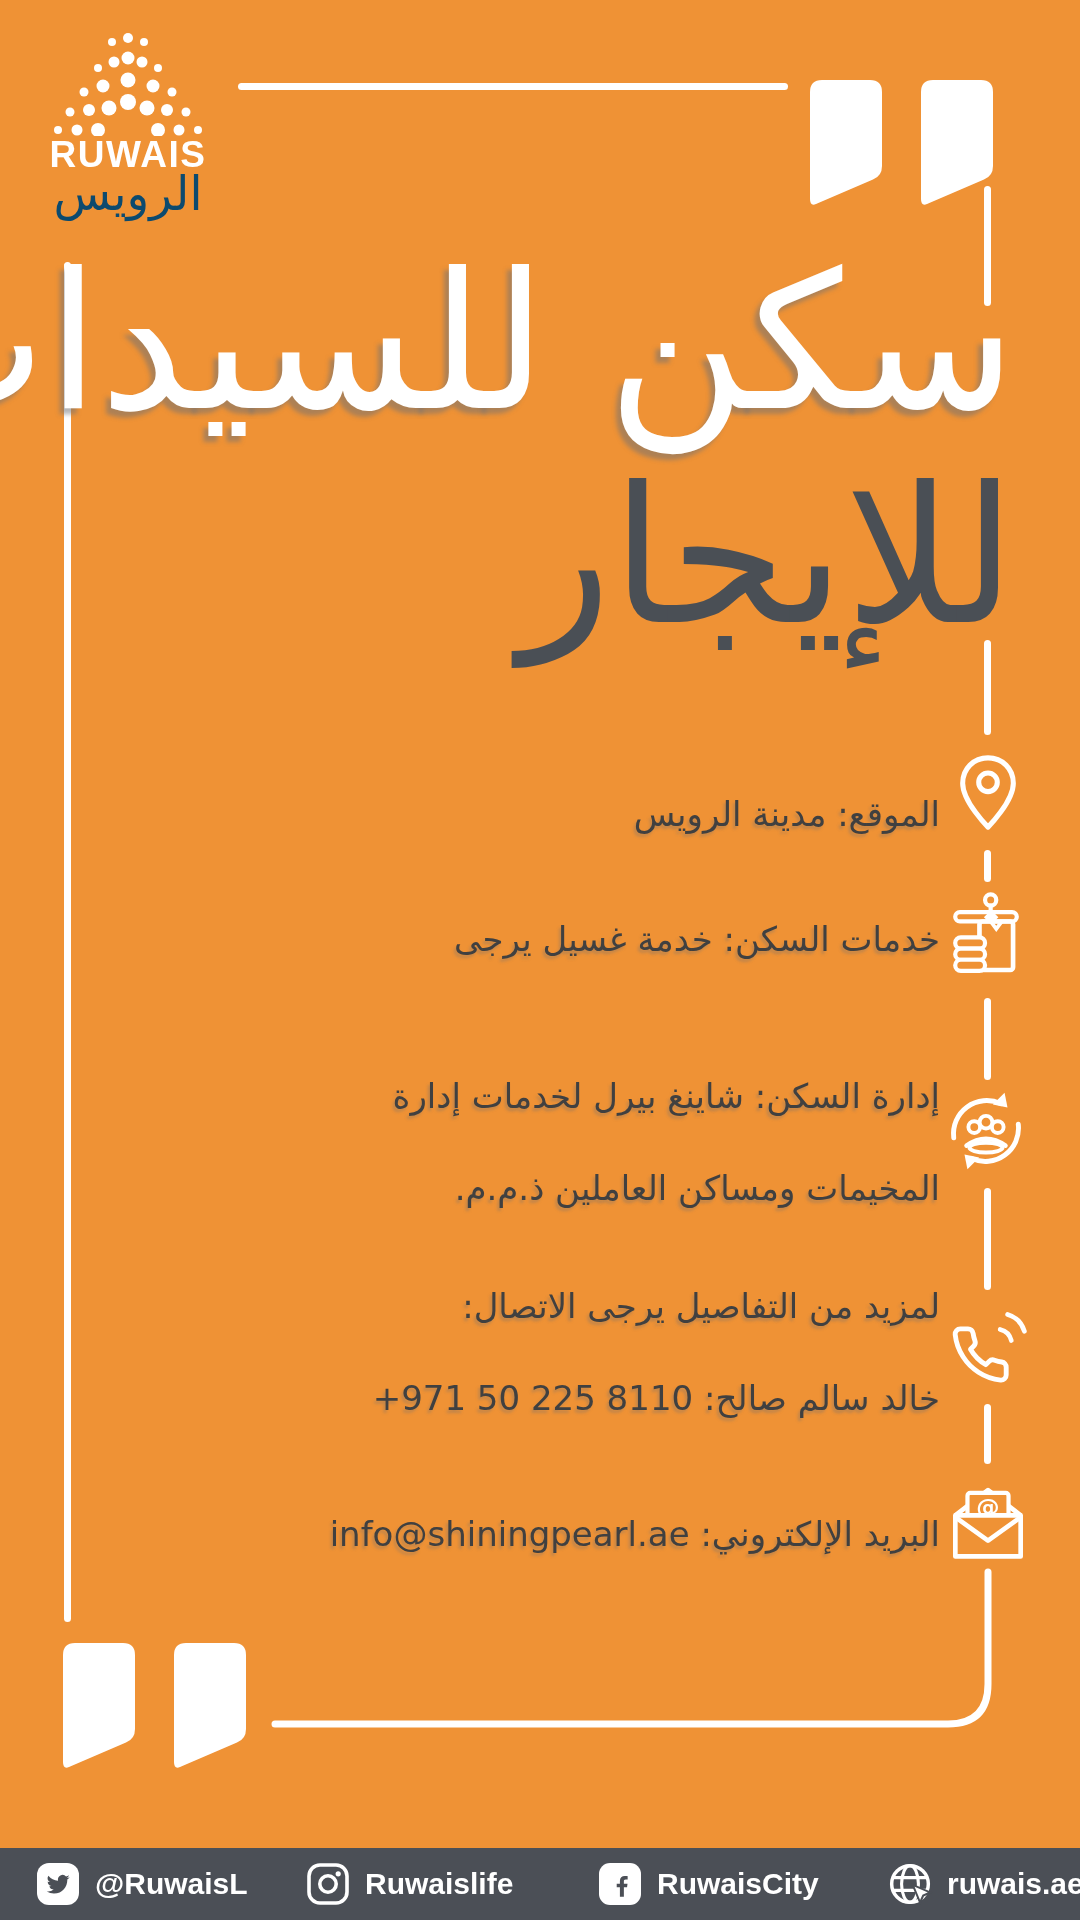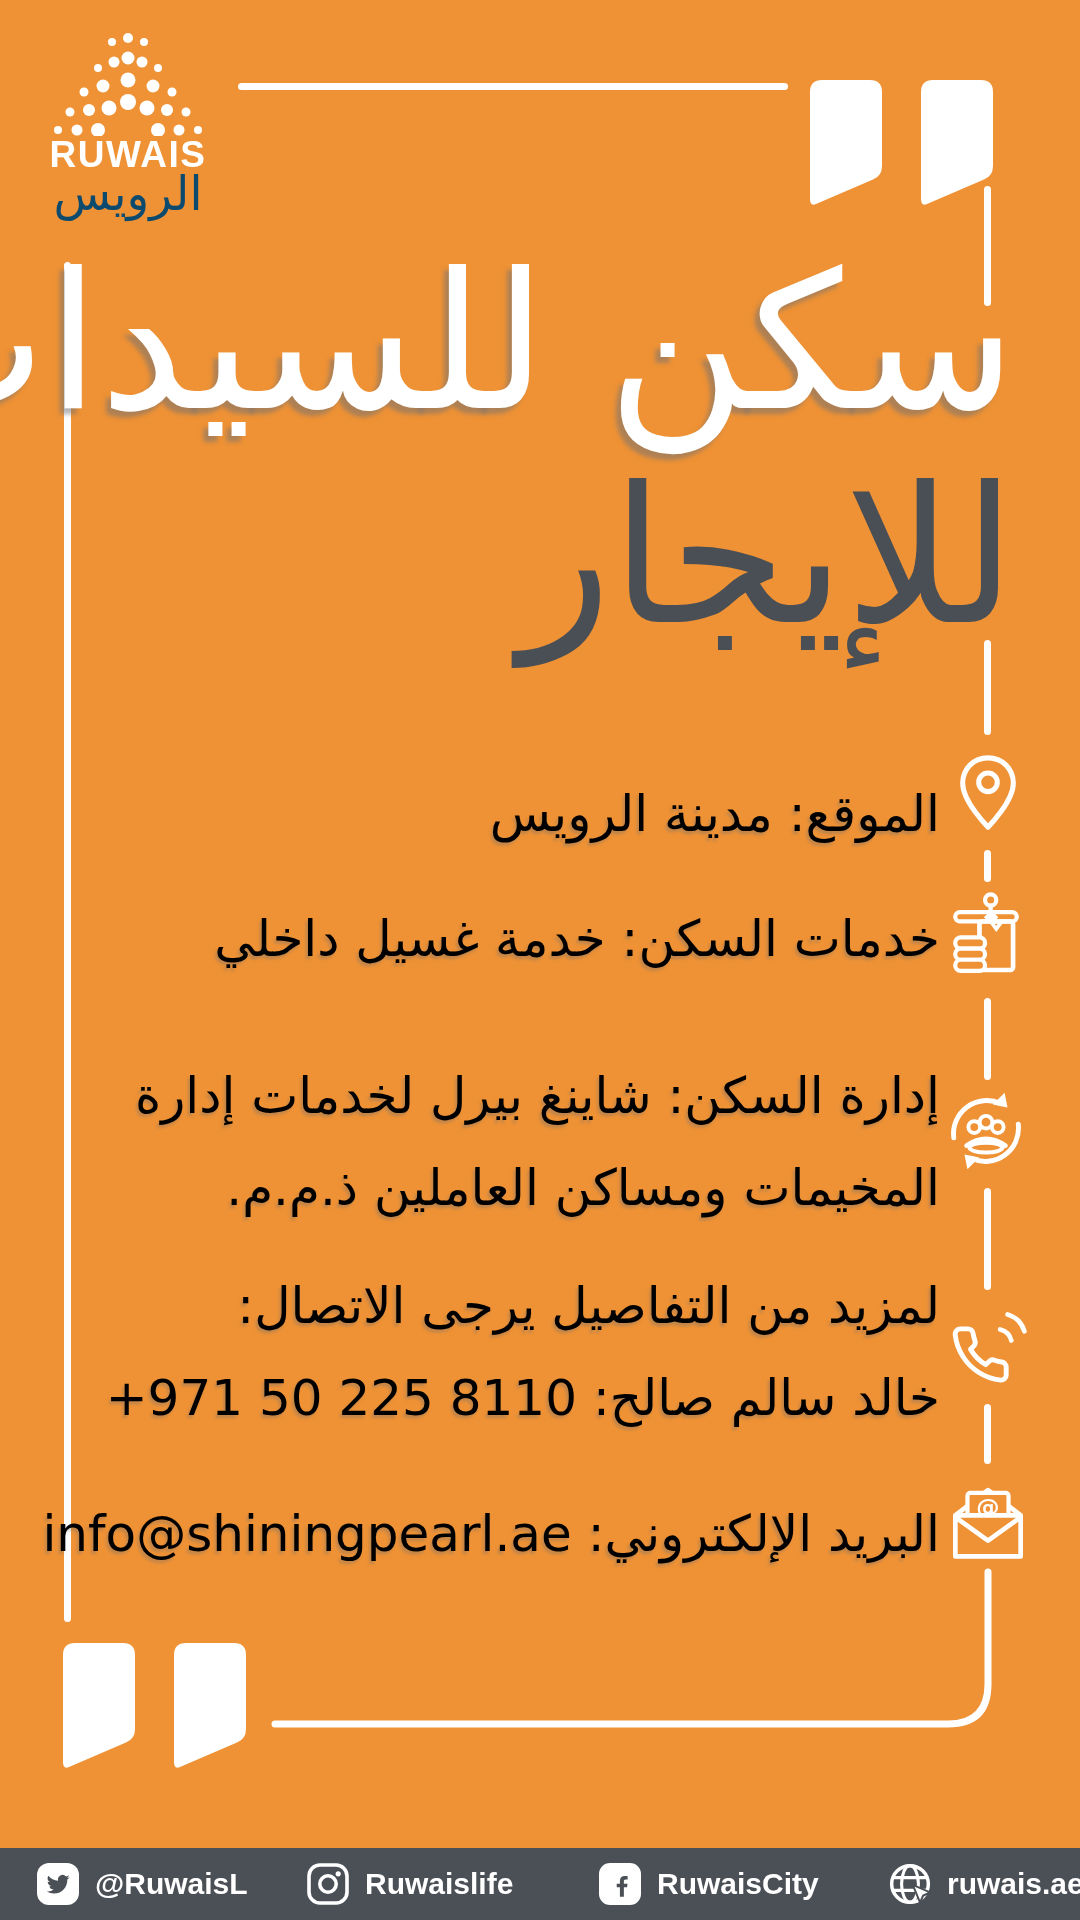--- a/index.html
+++ b/index.html
@@ -19,22 +19,22 @@
   .logo-ar{position:absolute;left:44px;top:168px;width:168px;text-align:center;
     direction:rtl;font-size:47px;color:#0c4a6e;line-height:1.1;}
 
   
   .title{position:absolute;right:64px;top:236px;text-align:right;direction:rtl;
     font-size:190px;line-height:214px;white-space:nowrap;}
   .title-line1{color:#ffffff;text-shadow:-5px 6px 4px rgba(108,112,117,.5);}
   .title-line2{color:#4A4F55;}
 
   
-  .row-text{position:absolute;right:140px;direction:rtl;text-align:right;color:#000000;
-    font-size:50px;line-height:92px;white-space:nowrap;
+  .row-text{position:absolute;right:140px;direction:rtl;text-align:right;color:#404040;
+    font-size:34px;line-height:92px;white-space:nowrap;
     text-shadow:-2px 3px 3px rgba(105,110,115,.35);}
   .icon-box{position:absolute;}
   .ltr{direction:ltr;unicode-bidi:isolate;}
 
   
   .footer{position:absolute;left:0;top:1848px;width:1080px;height:72px;background:#4B4F56;}
   .social{position:absolute;top:0;height:72px;display:flex;align-items:center;gap:15px;}
   .social-label{color:#fff;font-family:"Liberation Sans",sans-serif;font-weight:bold;
     font-size:30px;white-space:nowrap;}
   .s1{left:36px;} .s2{left:306px;} .s3{left:598px;text-align:right;} .s4{left:888px;}
@@ -128,21 +128,21 @@
       <rect x="12" y="23" width="66" height="10" rx="5" fill="none" stroke="#fff" stroke-width="4.5"></rect>
       <rect x="45" y="23" width="11" height="11" transform="rotate(45 50.5 28.5)" fill="#fff"></rect>
       <rect x="38" y="33" width="36" height="52" rx="3" fill="none" stroke="#fff" stroke-width="5"></rect>
       <path d="M50 33 l6 8 6 -8" fill="none" stroke="#fff" stroke-width="4"></path>
       <rect x="12" y="50" width="32" height="12" rx="6" fill="#EF9235" stroke="#fff" stroke-width="4.5"></rect>
       <rect x="12" y="62" width="32" height="12" rx="6" fill="#EF9235" stroke="#fff" stroke-width="4.5"></rect>
       <rect x="12" y="74" width="32" height="12" rx="6" fill="#EF9235" stroke="#fff" stroke-width="4.5"></rect>
     </svg>
   </div>
   <div class="row-text" style="top:893px;">
-    <span>خدمات السكن: خدمة غسيل داخلي</span>
+    <span>خدمات السكن: خدمة غسيل يرجى</span>
   </div>
 
   <div class="icon-box" style="left:942px;top:1084px;">
     <svg width="88" height="94" viewBox="0 0 90 90">
       <path d="M12 52 A34 34 0 0 1 60 17" fill="none" stroke="#fff" stroke-width="5" stroke-linecap="round"></path>
       <path d="M78 38 A34 34 0 0 1 30 73" fill="none" stroke="#fff" stroke-width="5" stroke-linecap="round"></path>
       <path d="M64 6 l3 15 -15 -3 z" fill="#fff"></path>
       <path d="M26 84 l-3 -15 15 3 z" fill="#fff"></path>
       <circle cx="33" cy="41" r="6" fill="none" stroke="#fff" stroke-width="4"></circle>
       <circle cx="57" cy="41" r="6" fill="none" stroke="#fff" stroke-width="4"></circle>

